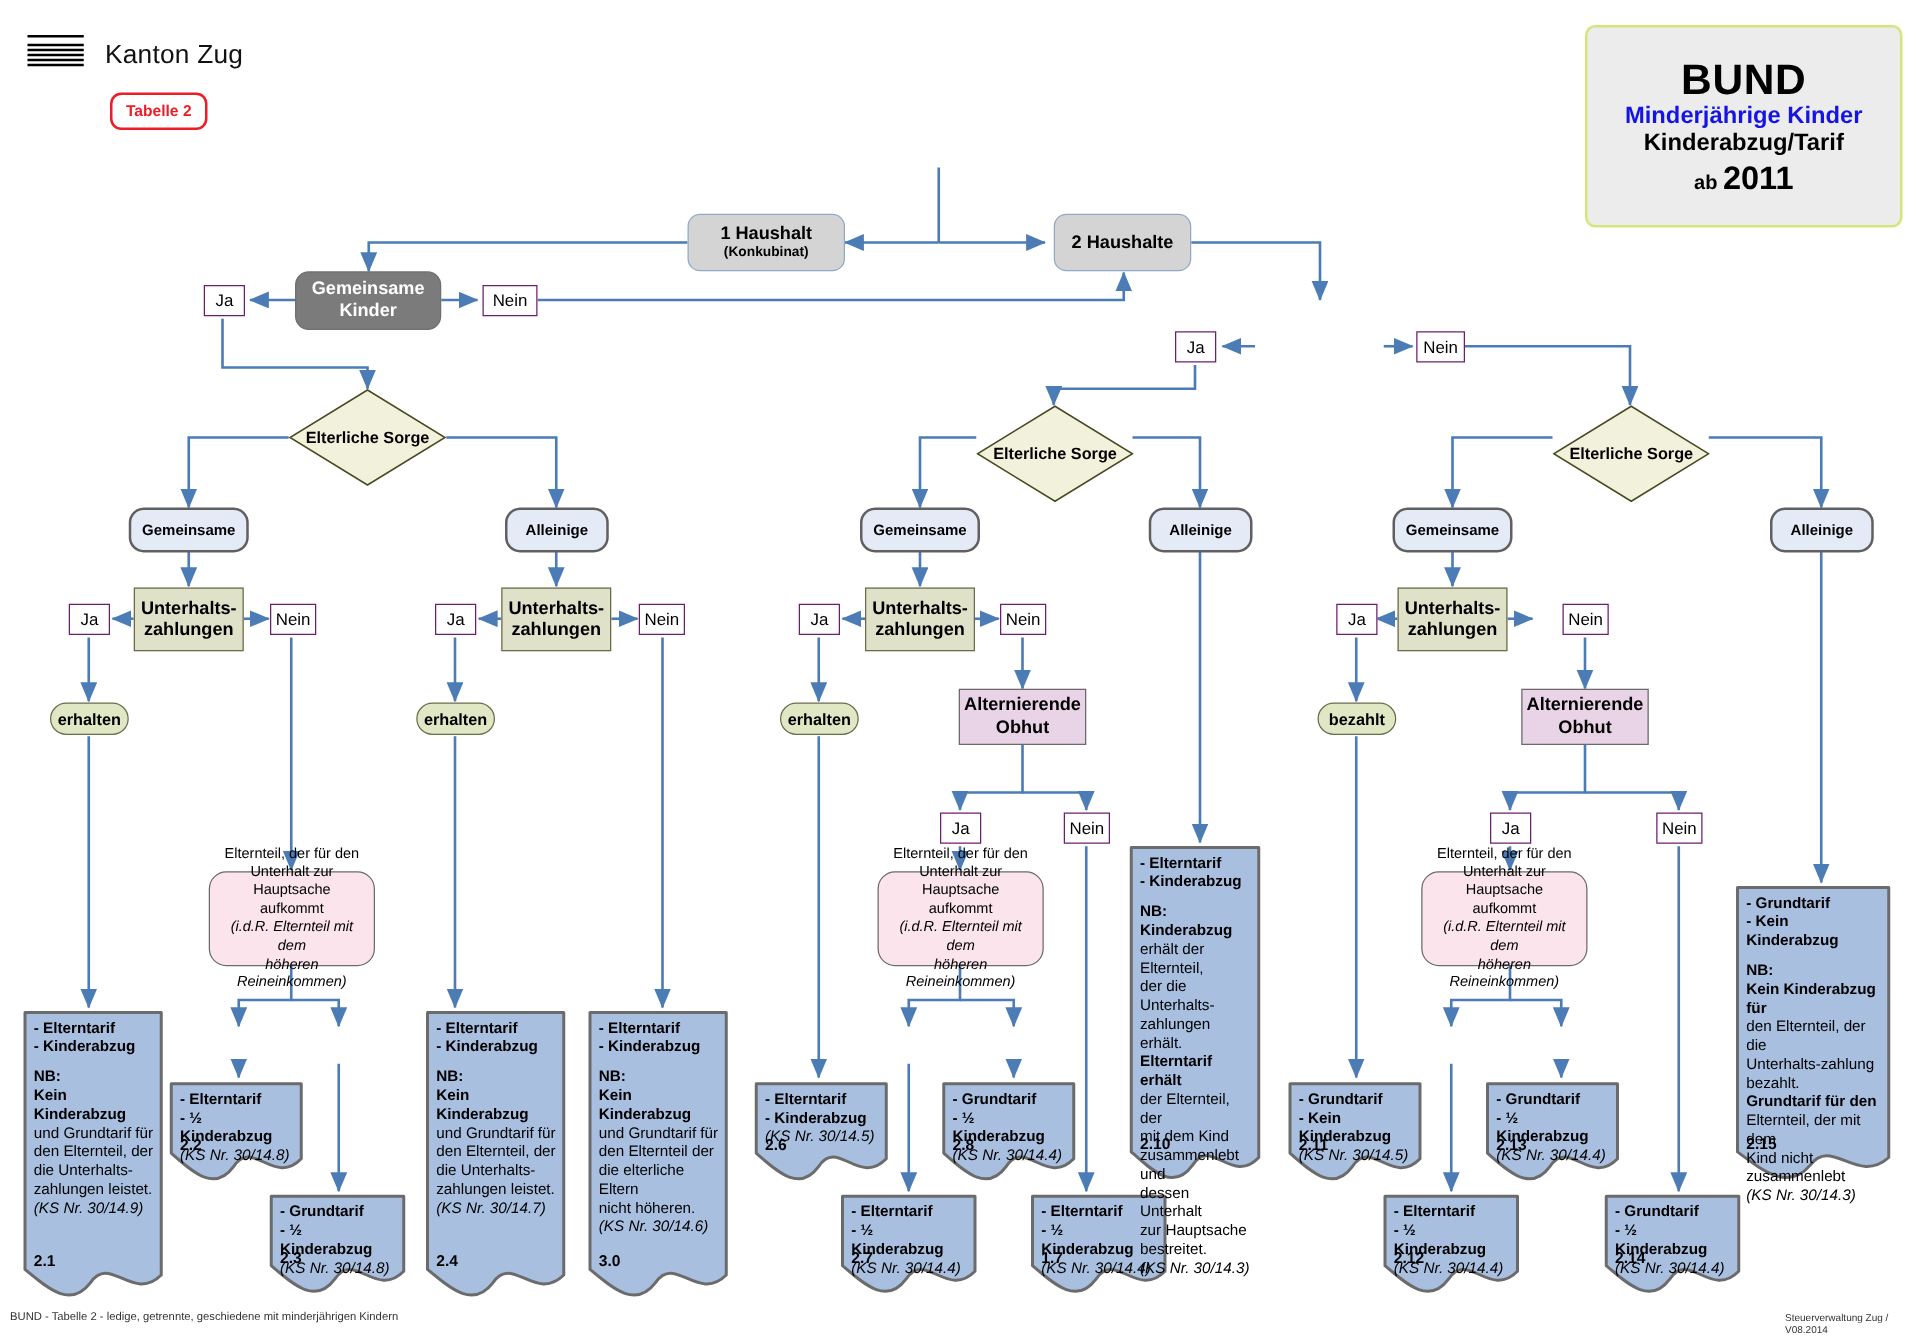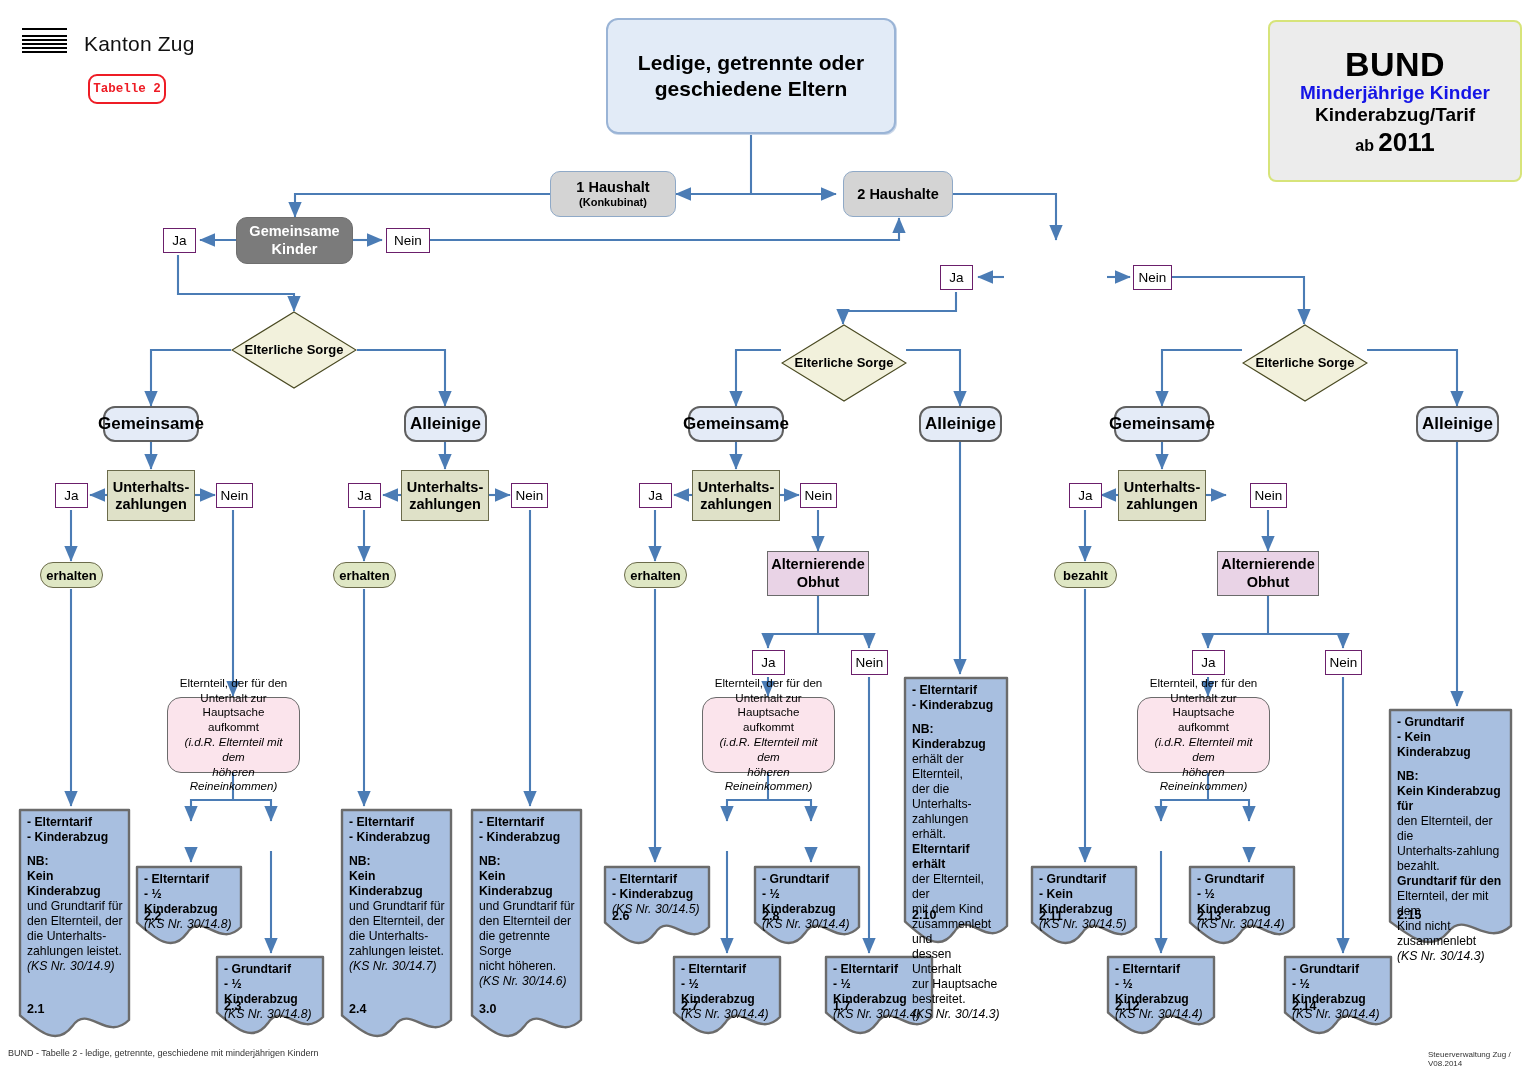--- a/index.html
+++ b/index.html
@@ -23,21 +23,21 @@
   .bund-t4 b{font-size:26px;font-weight:bold;}
 
   
   .start{background:#e2ebf7;border:2px solid #9ab4d6;border-radius:12px;
          font-size:21px;font-weight:bold;color:#000;line-height:1.22;box-shadow:1px 1px 0 #c9d6e8;}
   .grey{background:#d4d4d4;border:1.5px solid #8fa9c7;border-radius:10px;font-size:14.5px;
         font-weight:bold;color:#000;line-height:1.15;flex-direction:column;}
   .grey .sub{font-size:11px;font-weight:bold;}
   .darkgrey{background:#7b7b7b;border:1.5px solid #6f6f6f;border-radius:11px;color:#fff;
             font-size:14.5px;font-weight:bold;line-height:1.2;}
-  .lightblue{background:#e4ebf7;border:2.5px solid #606060;border-radius:12px;font-size:17px;
+  .lightblue{background:#e4ebf7;border:2.5px solid #606060;border-radius:12px;font-size:12px;
              font-weight:bold;color:#000;}
   .olive{background:#dfe1c8;border:1.5px solid #6b6b4b;font-size:14.5px;font-weight:bold;
          color:#000;line-height:1.15;}
   .pill{background:#dfe7c4;border:1.5px solid #6b6b4b;border-radius:14px;font-size:13px;
         font-weight:bold;color:#000;}
   .pink{background:#e9d3e6;border:1.5px solid #6b6b6b;font-size:14.5px;font-weight:bold;
         color:#000;line-height:1.2;}
   .yn{background:#fff;border:1.5px solid #6b1f6b;font-size:13.5px;color:#000;}
   .diamond{position:absolute;}
   .diamond .dlabel{position:absolute;left:0;top:0;width:100%;height:100%;display:flex;
@@ -170,32 +170,31 @@
 
   <div class="logo-bars" style="left:22px;top:28px;width:45px;height:24px;">
     <i style="height:2px;margin:0 0 5px 0;"></i>
     <i style="height:2px;margin:0 0 2px 0;"></i>
     <i style="height:2px;margin:0 0 2px 0;"></i>
     <i style="height:2px;margin:0 0 2px 0;"></i>
     <i style="height:2px;margin:0 0 2px 0;"></i>
     <i style="height:2px;margin:0;"></i>
   </div>
   <div class="kanton" style="left:84px;top:32px;">Kanton Zug</div>
-  <div class="tabelle" style="left:88px;top:74px;width:74px;height:26px;font-family:Liberation Mono, monospace;">Tabelle 2</div>
+  <div class="tabelle" style="left:88px;top:74px;width:74px;height:26px;">Tabelle 2</div>
 
   <div class="bundbox" style="left:1268px;top:20px;width:250px;height:158px;text-align:center;">
     <div class="bund-t1">BUND</div>
     <div class="bund-t2">Minderjährige Kinder</div>
     <div class="bund-t3">Kinderabzug/Tarif</div>
     <div class="bund-t4">
       <span>ab </span><b>2011</b>
     </div>
   </div>
 
-  <div class="node start" style="left:606px;top:18px;width:290px;height:116px;padding:0 14px;">Ledige, getrennte oder geschiedene Eltern</div>
 
   <div class="node grey" style="left:550px;top:171px;width:126px;height:46px;">
     <span>1 Haushalt</span>
     <span class="sub">(Konkubinat)</span>
   </div>
 
   <div class="node grey" style="left:843px;top:171px;width:110px;height:46px;">2 Haushalte</div>
 
   <div class="node darkgrey" style="left:236px;top:217px;width:117px;height:47px;">Gemeinsame Kinder</div>
 
@@ -354,21 +353,21 @@
              C38.42,239 20.34,222.8 2,207.5 Z" fill="#a8bfe0" stroke="#6b6b6b" stroke-width="2.4" stroke-linejoin="round"></path>
      </svg>
         <div class="rtxt">
           <span class="l b">- Elterntarif</span>
           <span class="l b">- Kinderabzug</span>
           <span class="l" style="font-size: 7px;">&nbsp;</span>
           <span class="l b">NB:</span>
           <span class="l b">Kein Kinderabzug</span>
           <span class="l">und Grundtarif für</span>
           <span class="l">den Elternteil der</span>
-          <span class="l">die getrennte Sorge</span>
+          <span class="l">die elterliche Eltern</span>
           <span class="l">nicht höheren.</span>
           <span class="l i">(KS Nr. 30/14.6)</span>
         </div>
         <div class="rnum" style="top: 194px;">3.0</div>
       </div>
       <div class="res" style="left: 603px; top: 865px; width: 108px; height: 82px;">
         <svg width="108" height="82" viewBox="0 0 108 82">
        <path d="M2,2 L106,2 L106,62
              C84.24000000000001,84.5 66.96,44.900000000000006 51.839999999999996,68.3
              C36.720000000000006,89 19.439999999999998,72.8 2,57.5 Z" fill="#a8bfe0" stroke="#6b6b6b" stroke-width="2.4" stroke-linejoin="round"></path>

